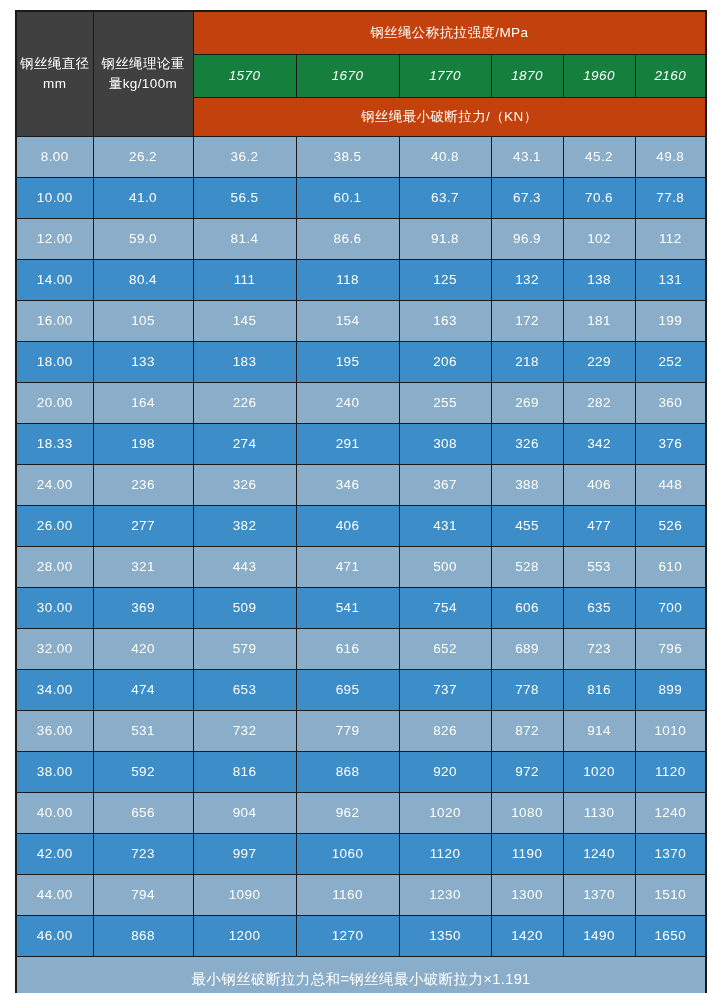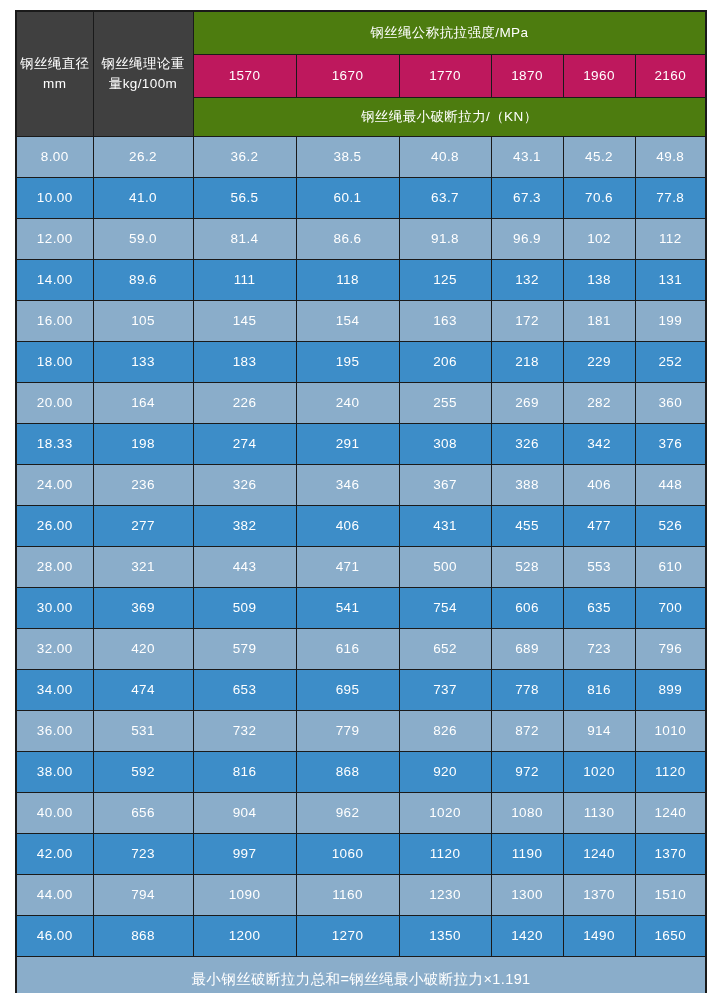--- a/index.html
+++ b/index.html
@@ -37,26 +37,27 @@
     letter-spacing: 0.4px;
     padding: 0 2px;
     line-height: 1.45;
   }
   td.hd-corner {
     background: #404040;
     font-size: 13.5px;
     line-height: 1.5;
   }
   td.hd-span {
-    background: #4d7c0f;
+    background: #c2410c;
     font-size: 14.5px;
   }
   td.hd-num {
-    background: #be185d;
+    background: #15803d;
     font-size: 14px;
+    font-style: italic;
   }
   
   tr.row-light td {
     background: #8aadca;
   }
   tr.row-dark td {
     background: #3d8dc8;
   }
   tr.footer-row td {
     background: #8aadca;
@@ -136,21 +137,21 @@
           <td>59.0</td>
           <td>81.4</td>
           <td>86.6</td>
           <td>91.8</td>
           <td>96.9</td>
           <td>102</td>
           <td>112</td>
         </tr>
         <tr class="data-row row-dark">
           <td>14.00</td>
-          <td>89.6</td>
+          <td>80.4</td>
           <td>111</td>
           <td>118</td>
           <td>125</td>
           <td>132</td>
           <td>138</td>
           <td>131</td>
         </tr>
         <tr class="data-row row-light">
           <td>16.00</td>
           <td>105</td>

